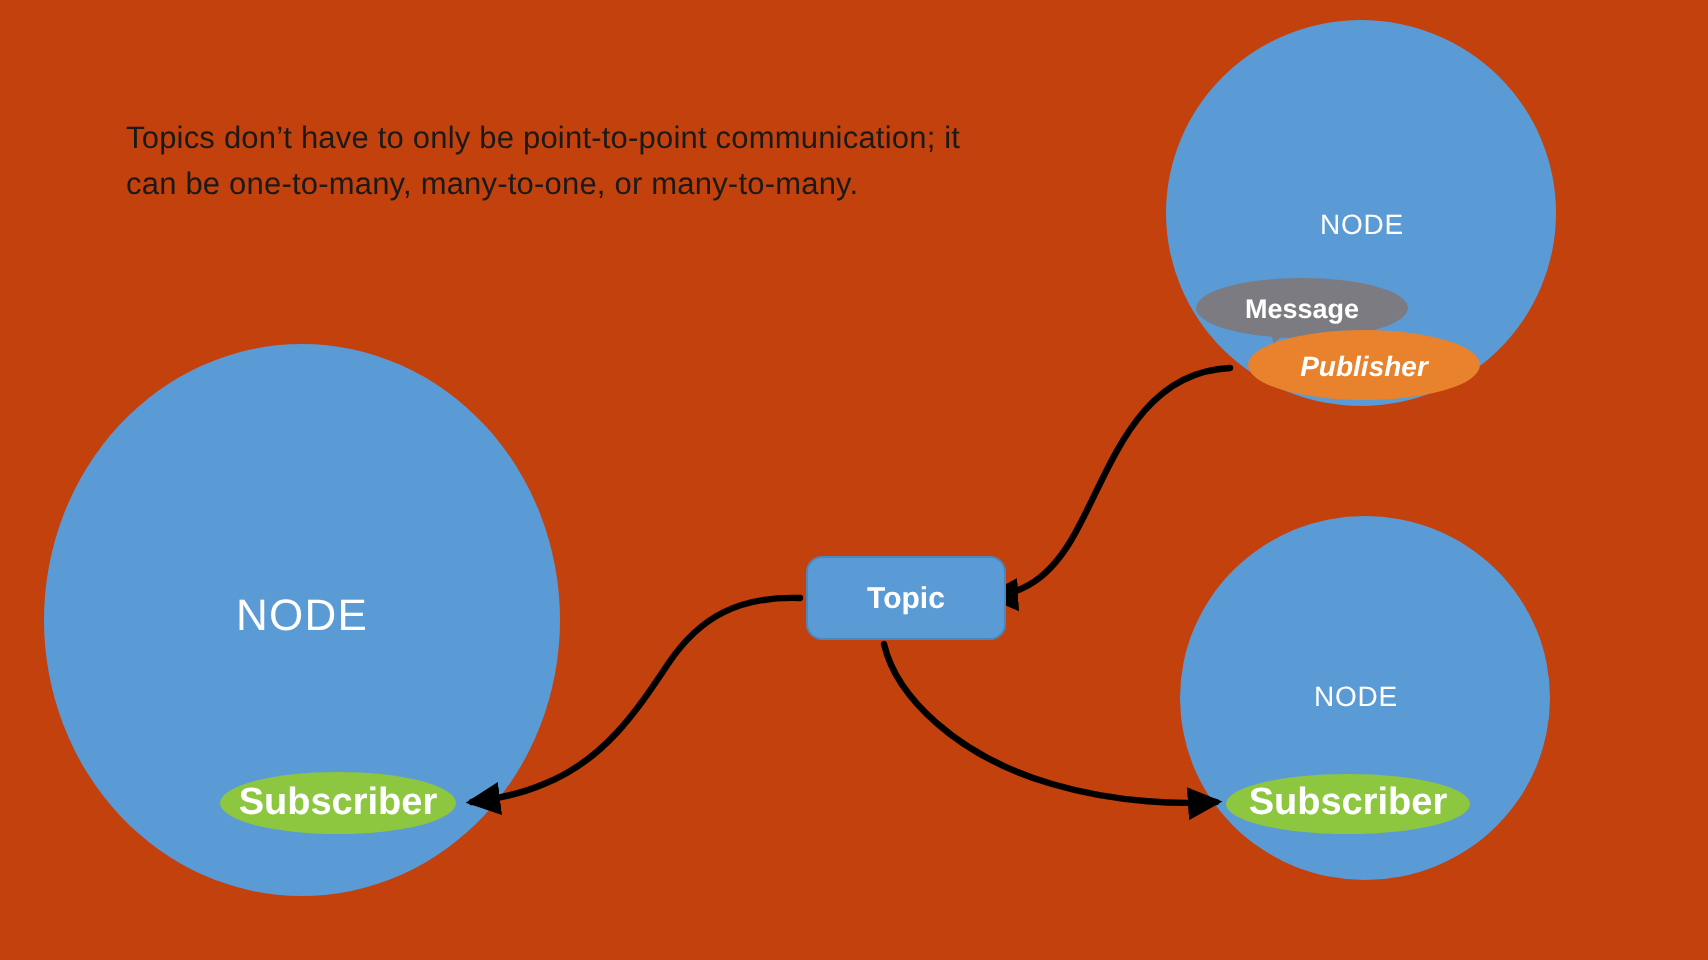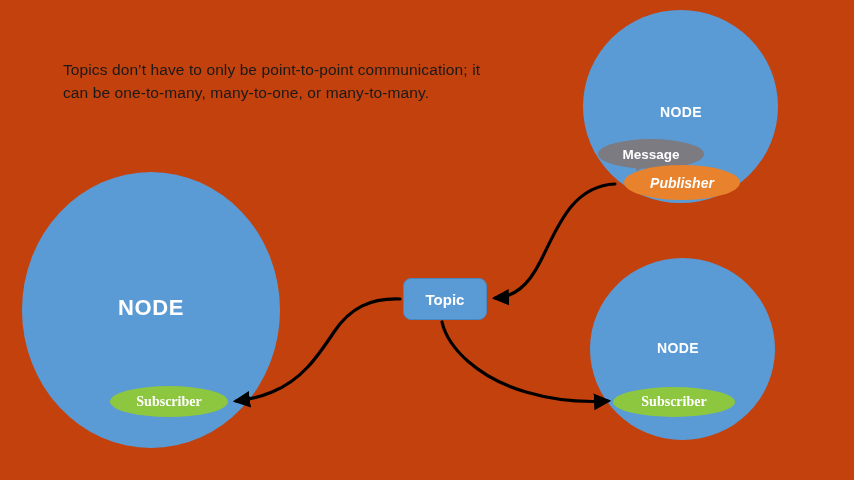--- a/index.html
+++ b/index.html
@@ -28,39 +28,39 @@
     letter-spacing: 0.1px;
   }
   .node-circle {
     position: absolute;
     border-radius: 50%;
     background: #5B9BD5;
   }
   .node-label {
     position: absolute;
     color: #ffffff;
-    font-weight: bold;
+    font-weight: normal;
     text-align: center;
     white-space: nowrap;
     transform: translate(-50%, -50%);
   }
   .node-label.big { font-size: 22px; letter-spacing: 0.6px; }
   .node-label.small { font-size: 14px; letter-spacing: 0.4px; }
 
   .ellipse {
     position: absolute;
     border-radius: 50%;
     display: flex;
     align-items: center;
     justify-content: center;
     color: #ffffff;
     font-weight: bold;
     white-space: nowrap;
   }
-  .ellipse.subscriber { background: #8DC63F; font-size: 14px; font-family: Liberation Serif, serif; }
+  .ellipse.subscriber { background: #8DC63F; font-size: 19px; }
   .ellipse.publisher  { background: #E8822C; font-size: 14px; }
   .ellipse.message    { background: #7B7B81; font-size: 13.5px; }
 
   .msg-tail {
     position: absolute;
     width: 0; height: 0;
     border-left: 9px solid transparent;
     border-right: 9px solid transparent;
     border-top: 14px solid #7B7B81;
     transform: rotate(18deg);
@@ -126,17 +126,17 @@
       </marker>
     </defs>
 
     <path d="M 615,184 C 570,186 556,232 540,262 C 528,286 514,297 495,298" fill="none" stroke="#000000" stroke-width="3.2" stroke-linecap="round" marker-end="url(#arrowhead)"></path>
 
     <path d="M 400,299 C 370,298 350,308 334,332 C 318,356 302,380 272,392 C 258,398 244,400 236,401" fill="none" stroke="#000000" stroke-width="3.2" stroke-linecap="round" marker-end="url(#arrowhead)"></path>
 
     <path d="M 442,322 C 448,348 478,378 526,392 C 560,402 592,402 608,401" fill="none" stroke="#000000" stroke-width="3.2" stroke-linecap="round" marker-end="url(#arrowhead)"></path>
   </svg>
 
-  <div class="topic-box" style="left:403px; top:278px; width:84px; height:42px;">
+  <div class="topic-box" style="left:403px; top:278px; width:100px; height:42px;">
     <span>Topic</span>
   </div>
 
 </div>
 
 </body></html>

